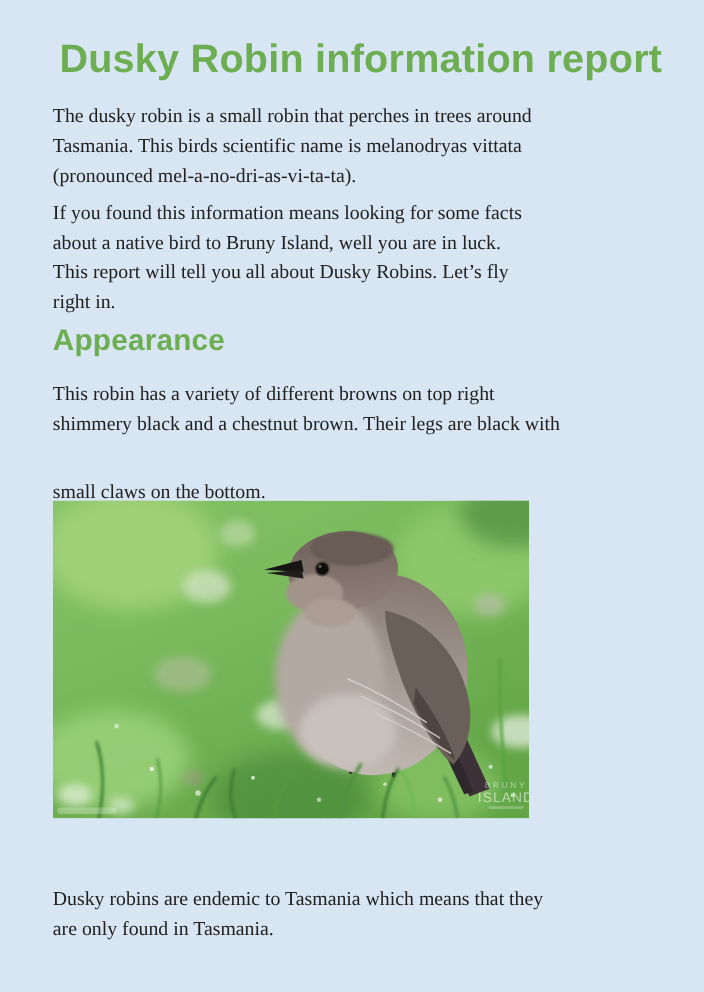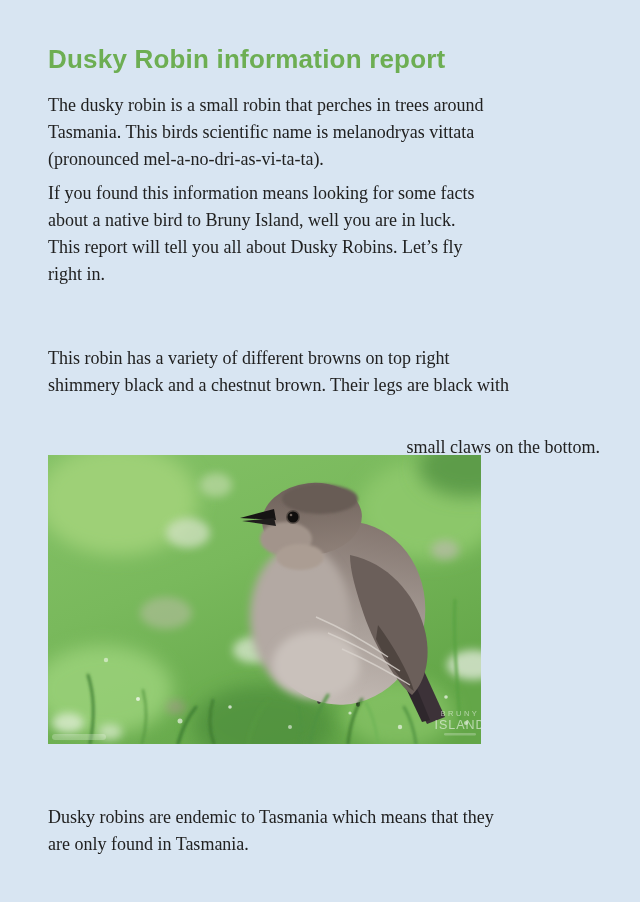--- a/index.html
+++ b/index.html
@@ -9,39 +9,39 @@
   }
   *{margin:0;padding:0;box-sizing:border-box;}
   html,body{width:640px;height:902px;}
   body{
     background:var(--bg);
     font-family:"Liberation Sans","DejaVu Sans",sans-serif;
     overflow:hidden;
   }
   .page{position:relative;width:640px;height:902px;background:var(--bg);}
   .doc-title{
-    position:absolute;left:48px;top:44px;width:560px;
-    font-size:26px;font-weight:bold;color:var(--green);
-    white-space:nowrap;letter-spacing:.2px;
+    position:absolute;left:48px;top:32px;width:560px;
+    font-size:36px;font-weight:bold;color:var(--green);
+    white-space:nowrap;letter-spacing:.2px;text-align:center;
   }
   .para{
     position:absolute;left:48px;width:552px;
     font-size:18px;line-height:27px;color:var(--text);font-family:Liberation Serif, serif;
   }
   .para .line{display:block;}
   .h2{
     position:absolute;left:48px;width:400px;
     font-size:27px;font-weight:bold;color:var(--green);
     letter-spacing:.2px;
   }
   #p-intro-1{top:92px;}
   #p-intro-2{top:180px;}
   #h-appearance{top:294px;}
   #p-appearance{top:345px;}
-  #p-appearance-last{top:434px;text-align:right;}
+  #p-appearance-last{top:434px;}
   #h-habitat{top:754px;}
   #p-habitat{top:804px;}
   .photo{
     position:absolute;left:48px;top:455px;width:433px;height:289px;
     overflow:hidden;
   }
   .photo svg{display:block;width:433px;height:289px;}
 </style>
 </head>
 <body>
@@ -56,20 +56,21 @@
     <span class="line">(pronounced mel-a-no-dri-as-vi-ta-ta).</span>
   </div>
 
   <div class="para" id="p-intro-2">
     <span class="line">If you found this information means looking for some facts</span>
     <span class="line">about a native bird to Bruny Island, well you are in luck.</span>
     <span class="line">This report will tell you all about Dusky Robins. Let’s fly</span>
     <span class="line">right in.</span>
   </div>
 
+  <div class="h2" id="h-appearance">Appearance</div>
 
   <div class="para" id="p-appearance">
     <span class="line">This robin has a variety of different browns on top right</span>
     <span class="line">shimmery black and a chestnut brown. Their legs are black with</span>
   </div>
 
   <div class="para" id="p-appearance-last">
     <span class="line">small claws on the bottom.</span>
   </div>
 

